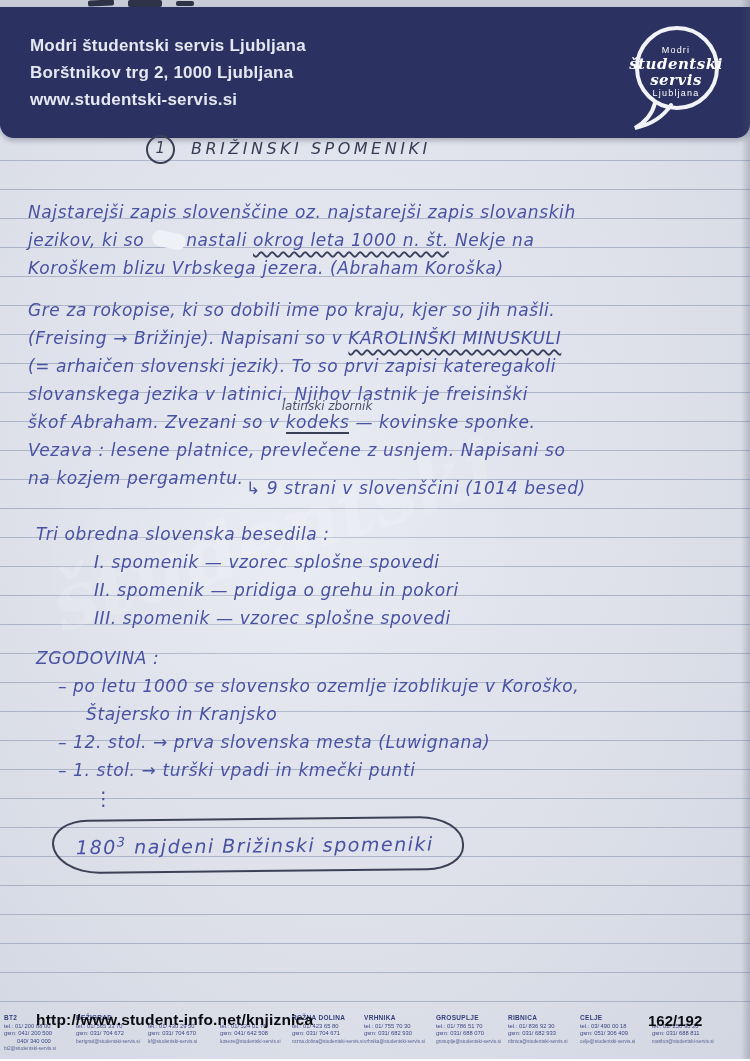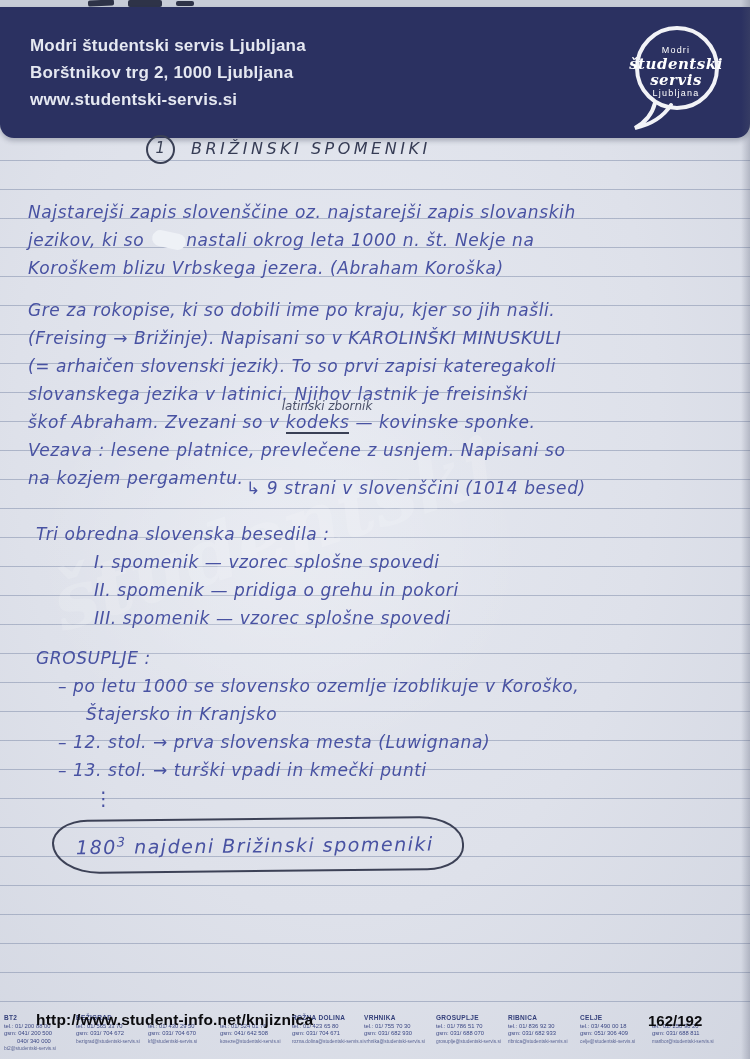--- a/index.html
+++ b/index.html
@@ -36,21 +36,21 @@
       font-family:"DejaVu Serif",serif;font-style:italic;font-weight:bold;font-size:78px;
       color:rgba(255,255,255,.14);transform:rotate(-18deg);pointer-events:none;line-height:86px;}
   
   .hw{position:absolute;font-family:"DejaVu Sans",sans-serif;font-style:italic;
       color:#4852a2;font-size:17px;line-height:28px;letter-spacing:.6px;white-space:nowrap;}
   .title-row{top:134px;left:146px;color:#363c55;}
   .num-circle{display:inline-block;width:25px;height:25px;border:2px solid #3a4055;
       border-radius:50%;text-align:center;line-height:23px;font-size:15px;color:#3a4055;
       vertical-align:middle;margin-right:16px;}
   .title-text{letter-spacing:3.5px;font-size:16px;}
-  .wavy{text-decoration-style:wavy;
+  .wavy{text-decoration:underline;text-decoration-style:wavy;
       text-decoration-color:#39405e;text-underline-offset:5px;text-decoration-thickness:1.5px;text-align:center;}
   .solid-wrap{position:relative;border-bottom:2px solid #3a4055;}
   .note{position:absolute;left:-4px;top:-11px;font-size:12px;line-height:10px;
       letter-spacing:0;color:#4a5068;white-space:nowrap;}
   #para1{top:198px;left:28px;}
   #para2{top:296px;left:28px;}
   #strani{top:474px;left:204px;margin-left:42px;}
   #besedila{top:520px;left:36px;}
   #besedila .line{margin-left:58px;}
   #zgodovina{top:644px;left:36px;}
@@ -150,30 +150,30 @@
 
         <div class="line">I. spomenik — vzorec splošne spovedi</div>
 
         <div class="line">II. spomenik — pridiga o grehu in pokori</div>
 
         <div class="line">III. spomenik — vzorec splošne spovedi</div>
       </div>
   </div>
 
   <div class="hw" id="zgodovina">
-    <div>GROSUPLJE :</div>
+    <div>ZGODOVINA :</div>
     <div>
 
         <div class="line">– po letu 1000 se slovensko ozemlje izoblikuje v Koroško,</div>
 
         <div class="line">Štajersko in Kranjsko</div>
 
         <div class="line">– 12. stol. → prva slovenska mesta (Luwignana)</div>
 
-        <div class="line">– 13. stol. → turški vpadi in kmečki punti</div>
+        <div class="line">– 1. stol. → turški vpadi in kmečki punti</div>
 
         <div class="line">⋮</div>
       </div>
   </div>
 
   <div class="hw" id="circled">
     <span class="cloud"><span>180</span><sup>3</sup><span> najdeni Brižinski spomeniki</span></span>
   </div>
 
   <div class="footer">

